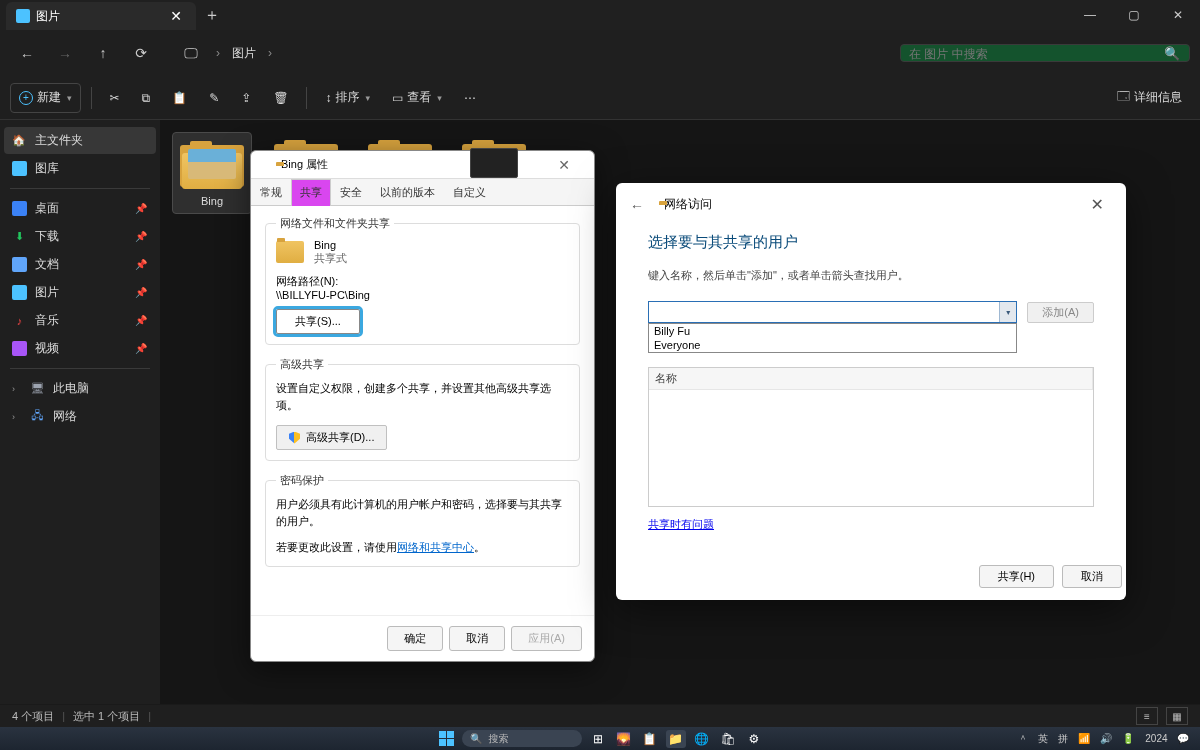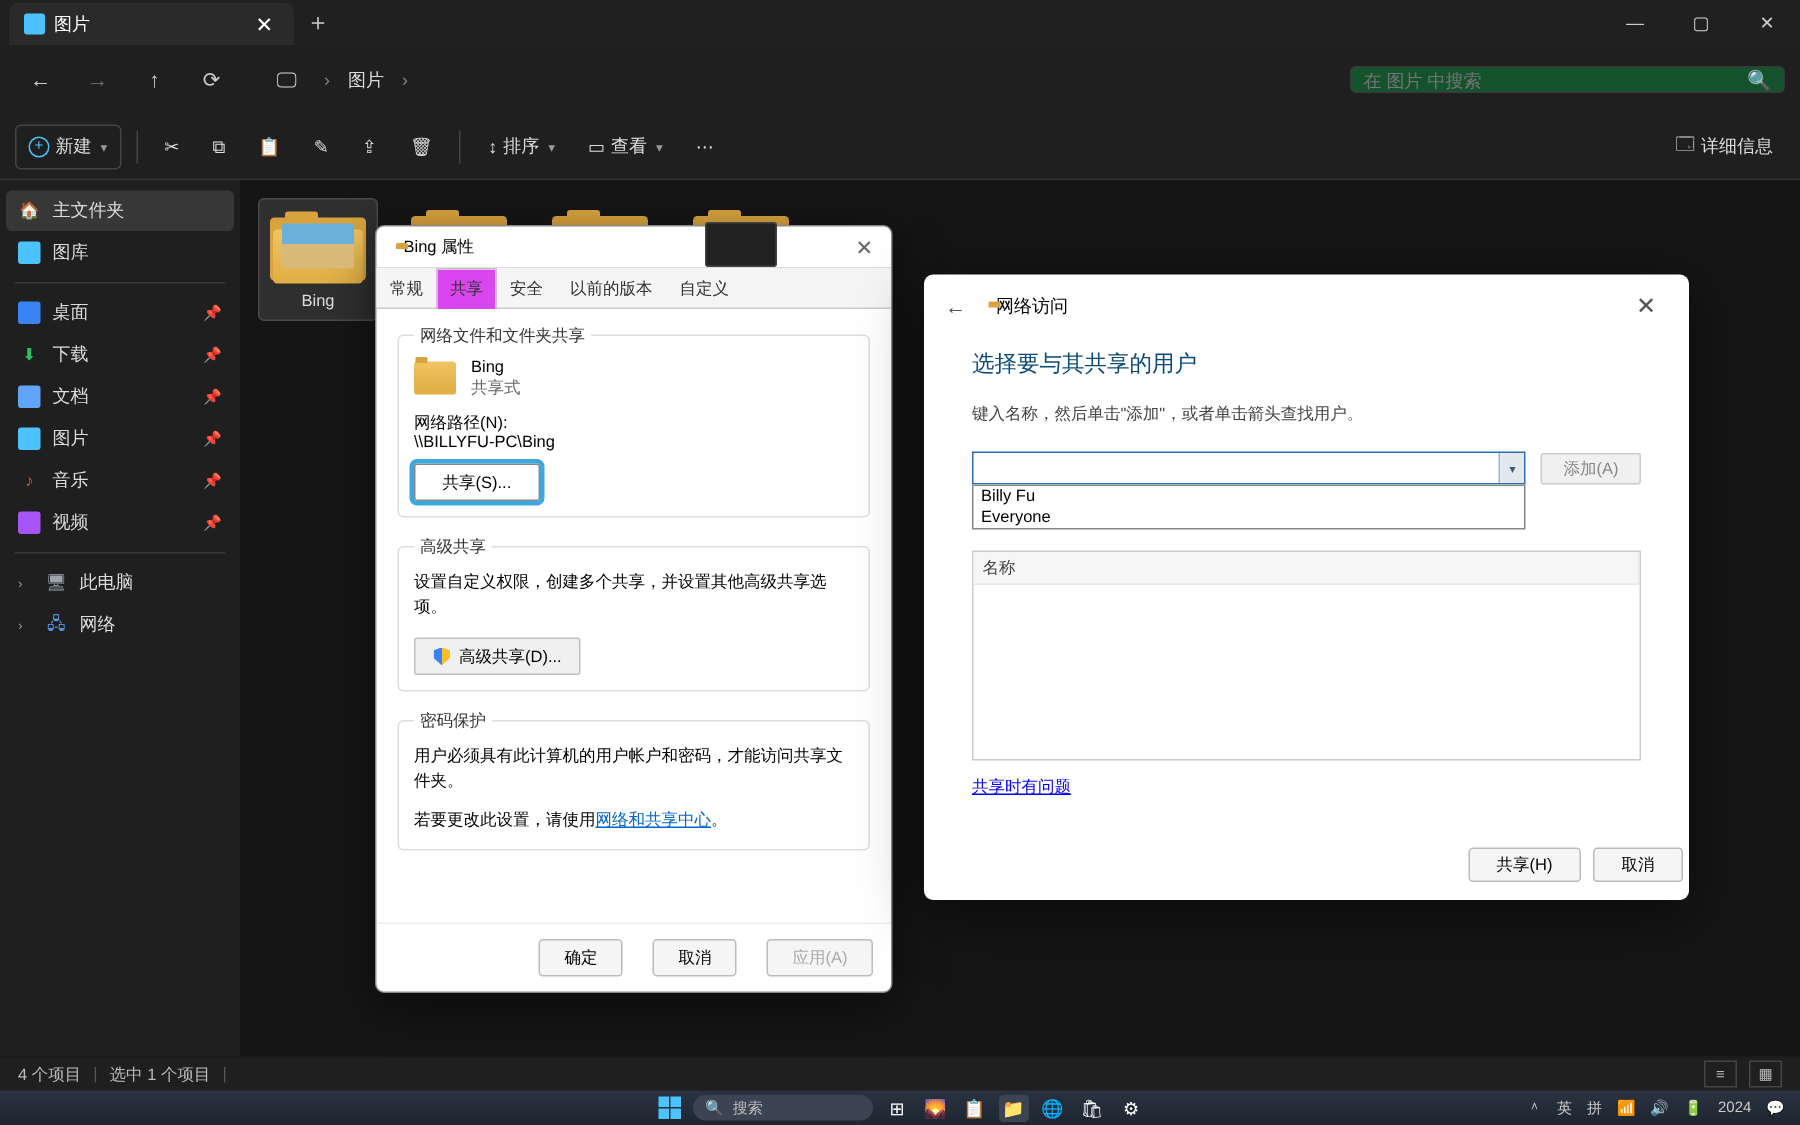--- a/index.html
+++ b/index.html
@@ -52,37 +52,37 @@
 .foldericon .tab { position: absolute; top: 0; left: 4px; width: 22px; height: 10px; background: #d8a33e; border-radius: 2px 2px 0 0; }
 .foldericon .front { position: absolute; bottom: 0; left: 2px; width: 60px; height: 36px; background: linear-gradient(#f0c462, #e0ae42); border-radius: 3px; }
 .foldericon .thumb { position: absolute; top: 10px; left: 8px; width: 48px; height: 30px; background: linear-gradient(180deg,#6ab0d8 45%, #d8b978 45%); border-radius: 2px; z-index: 1; }
 .foldericon .thumb2 { position: absolute; top: 10px; left: 8px; width: 48px; height: 30px; background: #222; border-radius: 2px; z-index: 1; border: 1px solid #444;}
 .folder .fname { font-size: 11px; color: #ddd; }
 .simplefoldericon { width: 18px; height: 14px; background: linear-gradient(#f0c462, #e0ae42); border-radius: 2px; position: relative; }
 .simplefoldericon::before { content:''; position:absolute; top:-3px; left:1px; width:8px; height:4px; background:#d8a33e; border-radius:1px 1px 0 0; }
 
 
 .propdlg { position: absolute; top: 150px; left: 250px; width: 345px; height: 512px; background: #fff; color: #000; border: 1px solid #888; border-radius: 6px; box-shadow: 0 8px 30px rgba(0,0,0,.5); display: flex; flex-direction: column; font-size: 11px; }
-.propdlg .pdtitle { height: 28px; display: flex; align-items: center; padding: 0 12px; border-bottom: 1px solid #ddd; text-align: center; }
+.propdlg .pdtitle { height: 28px; display: flex; align-items: center; padding: 0 24px; border-bottom: 1px solid #ddd; text-align: center; }
 .propdlg .pdtitle .pdicon { margin-right: 6px; }
 .propdlg .pdtitle .pdclose { margin-left: auto; font-size: 14px; cursor: pointer; color: #666; }
 .propdlg .pdtabs { display: flex; border-bottom: 1px solid #ccc; background: #f5f5f5; }
 .propdlg .pdtab { padding: 5px 8px; cursor: pointer; font-size: 11px; color: #333; border: 1px solid transparent; border-bottom: none; }
 .propdlg .pdtab.active { background: #d946ef; border-color: #ccc; margin-bottom: -1px; }
 .propdlg .pdbody { flex: 1; padding: 10px 14px; overflow-y: auto; }
 .propdlg fieldset { border: 1px solid #ddd; border-radius: 4px; padding: 8px 10px 10px; margin-bottom: 12px; }
 .propdlg legend { font-size: 11px; padding: 0 4px; color: #333; }
 .propdlg .finfo { display: flex; gap: 10px; align-items: center; margin-bottom: 8px; }
 .propdlg .finfo .fic { width: 28px; height: 24px; }
 .propdlg .sharebtn { background: #fff; border: 1px solid #888; padding: 4px 18px; cursor: pointer; font-size: 11px; border-radius:2px; }
 .propdlg .sharebtn.hl { outline: 3px solid #3ba8e0; }
 .propdlg .advbtn { display:flex; align-items:center; gap:6px; background: #f0f0f0; border: 1px solid #c0c0c0; padding: 4px 12px; cursor: pointer; font-size: 11px; border-radius:2px; }
 .propdlg .advbtn .shield { width:11px; height:12px; background: linear-gradient(90deg,#3b82f6 50%,#fbbf24 50%); clip-path: polygon(50% 0,100% 18%,100% 60%,50% 100%,0 60%,0 18%); }
 .propdlg a { color: #0066cc; }
-.propdlg .pdfooter { display: flex; gap: 20px; justify-content: flex-end; padding: 10px 12px; border-top: 1px solid #eee; }
+.propdlg .pdfooter { display: flex; gap: 6px; justify-content: flex-end; padding: 10px 12px; border-top: 1px solid #eee; }
 .propdlg .pdfooter button { padding: 4px 16px; border: 1px solid #bbb; background: #f5f5f5; cursor: pointer; font-size: 11px; border-radius:3px; }
 .propdlg .pdfooter button.disabled { color: #aaa; }
 
 
 .sharedlg { position: absolute; top: 183px; left: 616px; width: 510px; height: 417px; background: #fff; color: #000; border-radius: 6px; box-shadow: 0 10px 40px rgba(0,0,0,.5); display: flex; flex-direction: column; font-size: 12px; }
 .sharedlg .sdhead { height: 42px; display: flex; align-items: center; padding: 0 14px; }
 .sharedlg .sdback { font-size: 14px; color: #555; cursor: pointer; margin-right: 14px; }
 .sharedlg .sdicon { margin-right: 6px; }
 .sharedlg .sdclose { margin-left: auto; font-size: 16px; cursor: pointer; color: #555; padding:4px 8px; }
 .sharedlg .sdbody { flex: 1; padding: 8px 32px 0 32px; }
@@ -319,21 +319,21 @@
       <legend>高级共享</legend>
       <div style="margin-bottom:12px; line-height:1.5">设置自定义权限，创建多个共享，并设置其他高级共享选项。</div>
       <button class="advbtn">
         <span class="shield"></span>
         <span>高级共享(D)...</span>
       </button>
     </fieldset>
 
     <fieldset>
       <legend>密码保护</legend>
-      <div style="margin-bottom:10px; line-height:1.5">用户必须具有此计算机的用户帐户和密码，才能访问共享文件夹。</div>
+      <div style="margin-bottom:10px; line-height:1.5">用户必须具有此计算机的用户帐户和密码，选择要与其共享的用户。</div>
       <div style="line-height:1.5">
         <span>若要更改此设置，请使用</span><a href="#">网络和共享中心</a>。
       </div>
     </fieldset>
   </div>
   <div class="pdfooter">
     <button>确定</button>
     <button>取消</button>
     <button class="disabled">应用(A)</button>
   </div>

